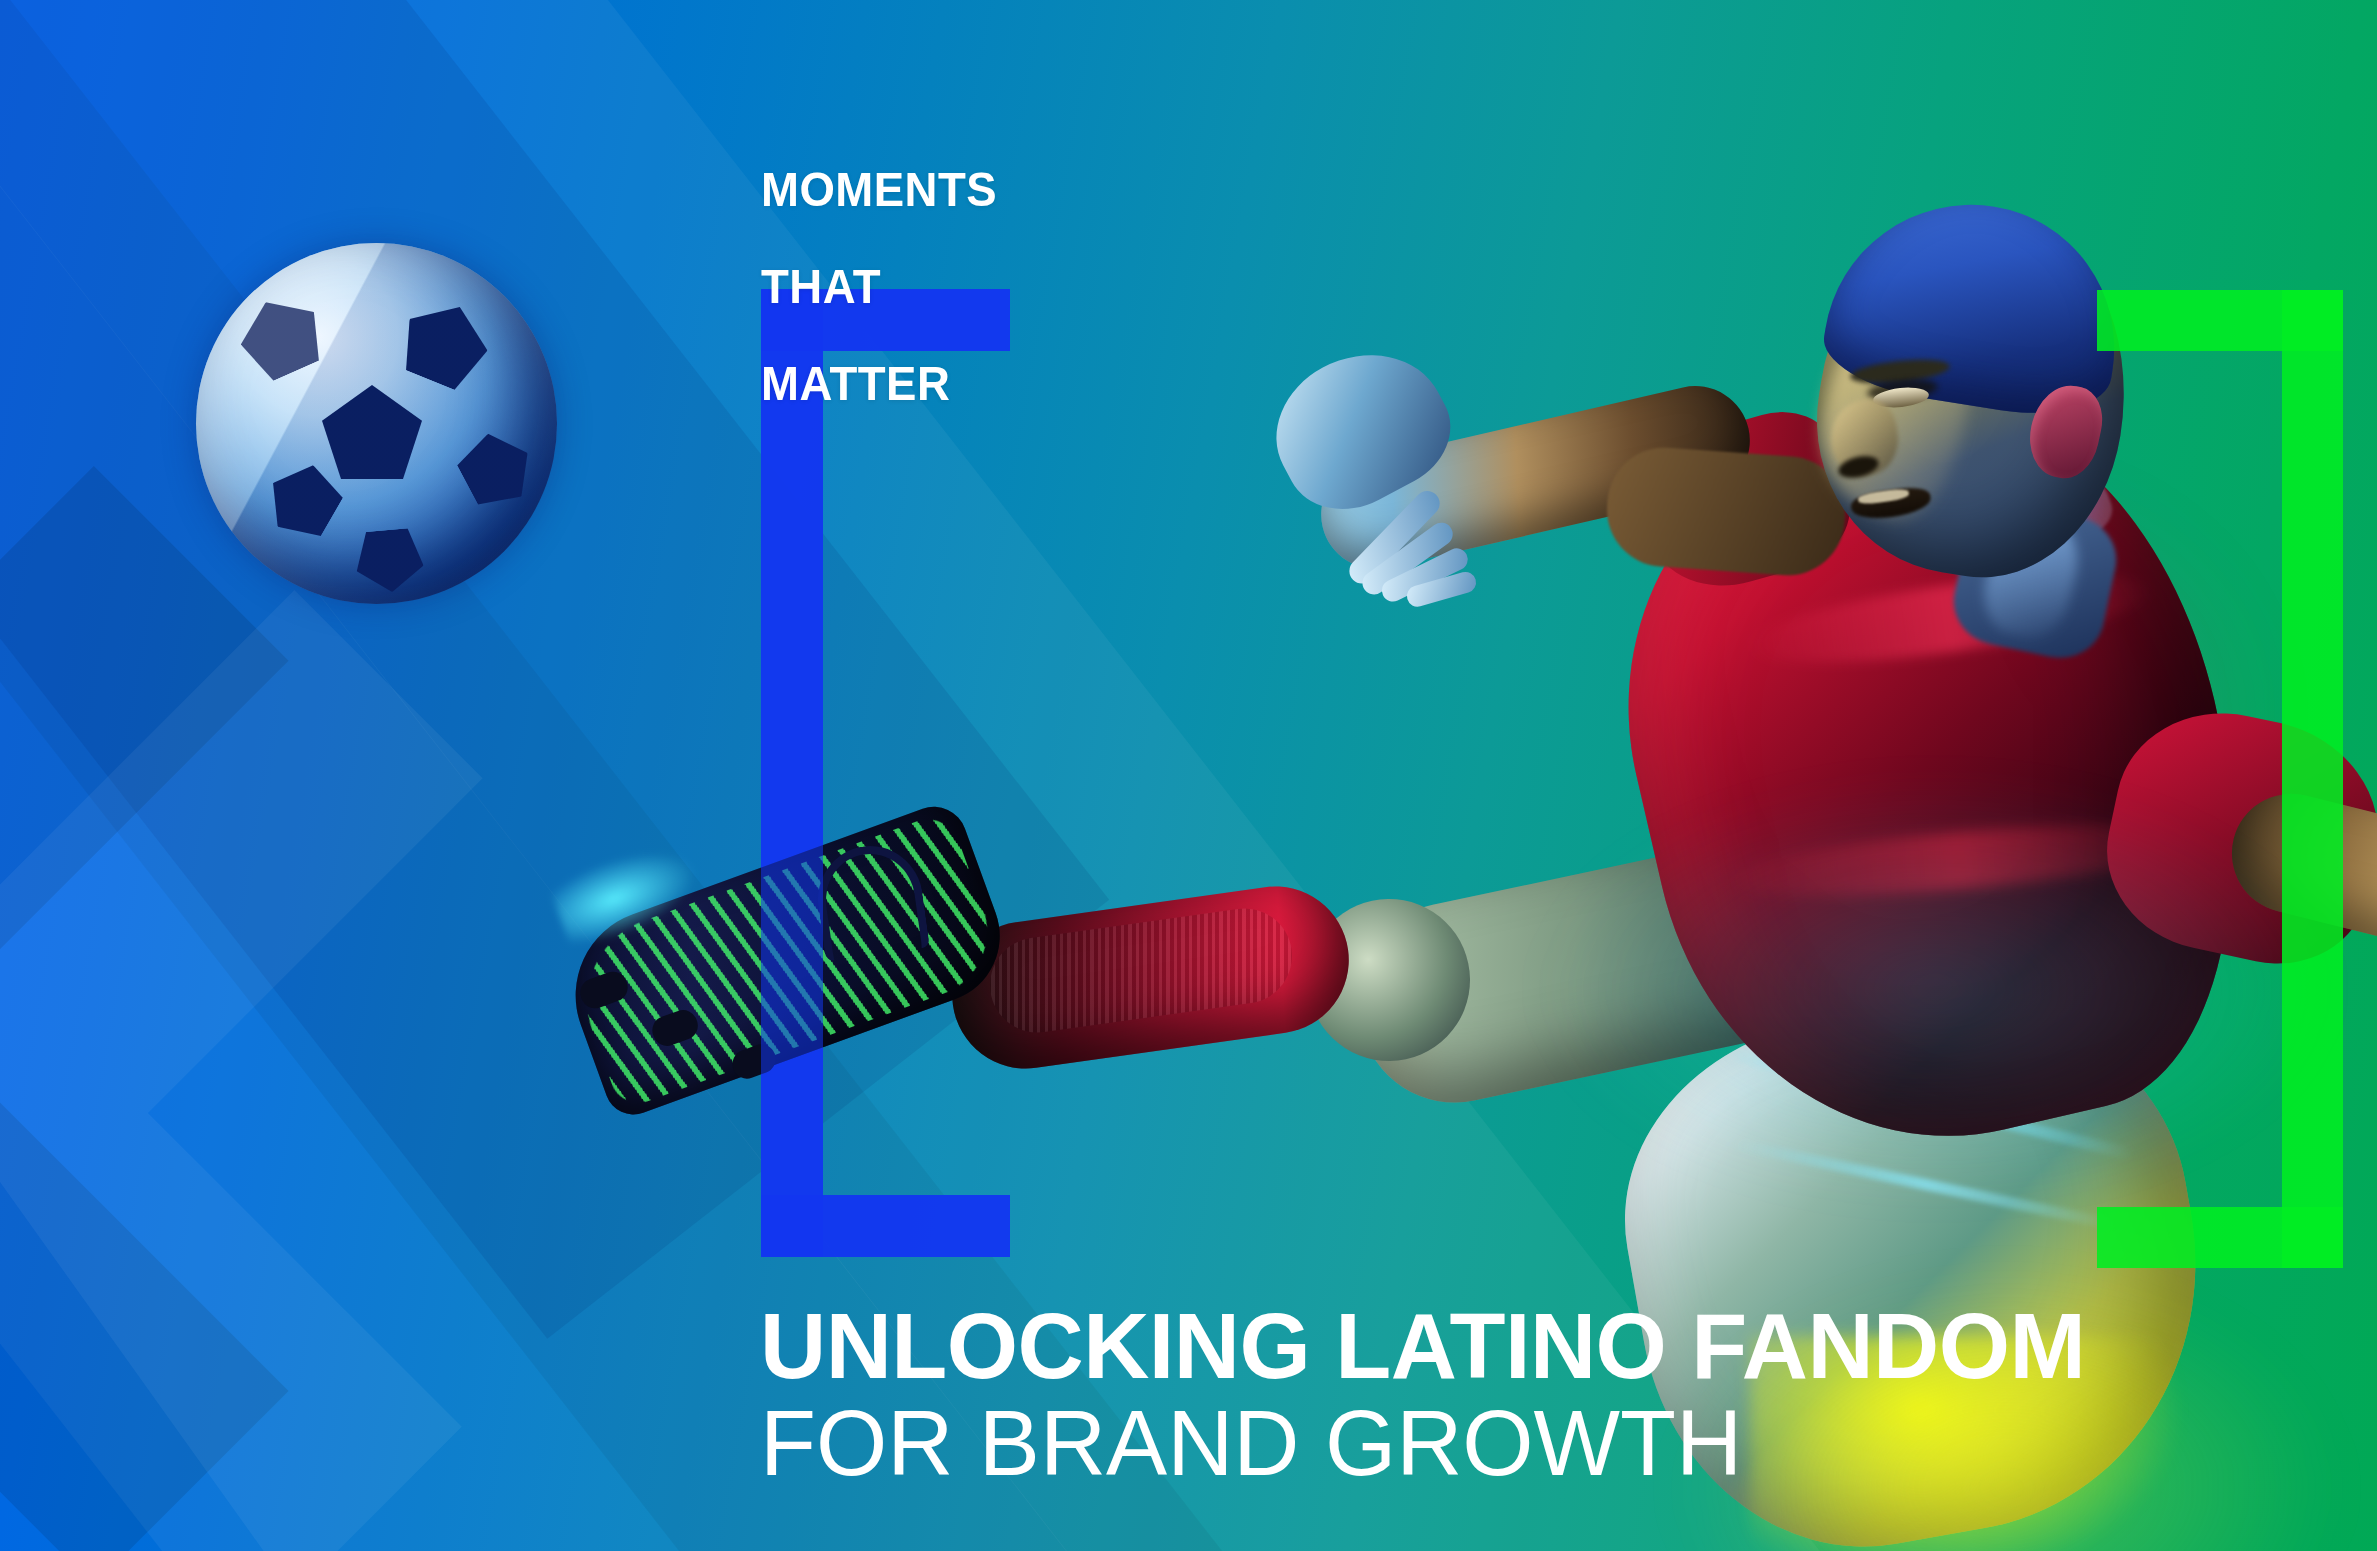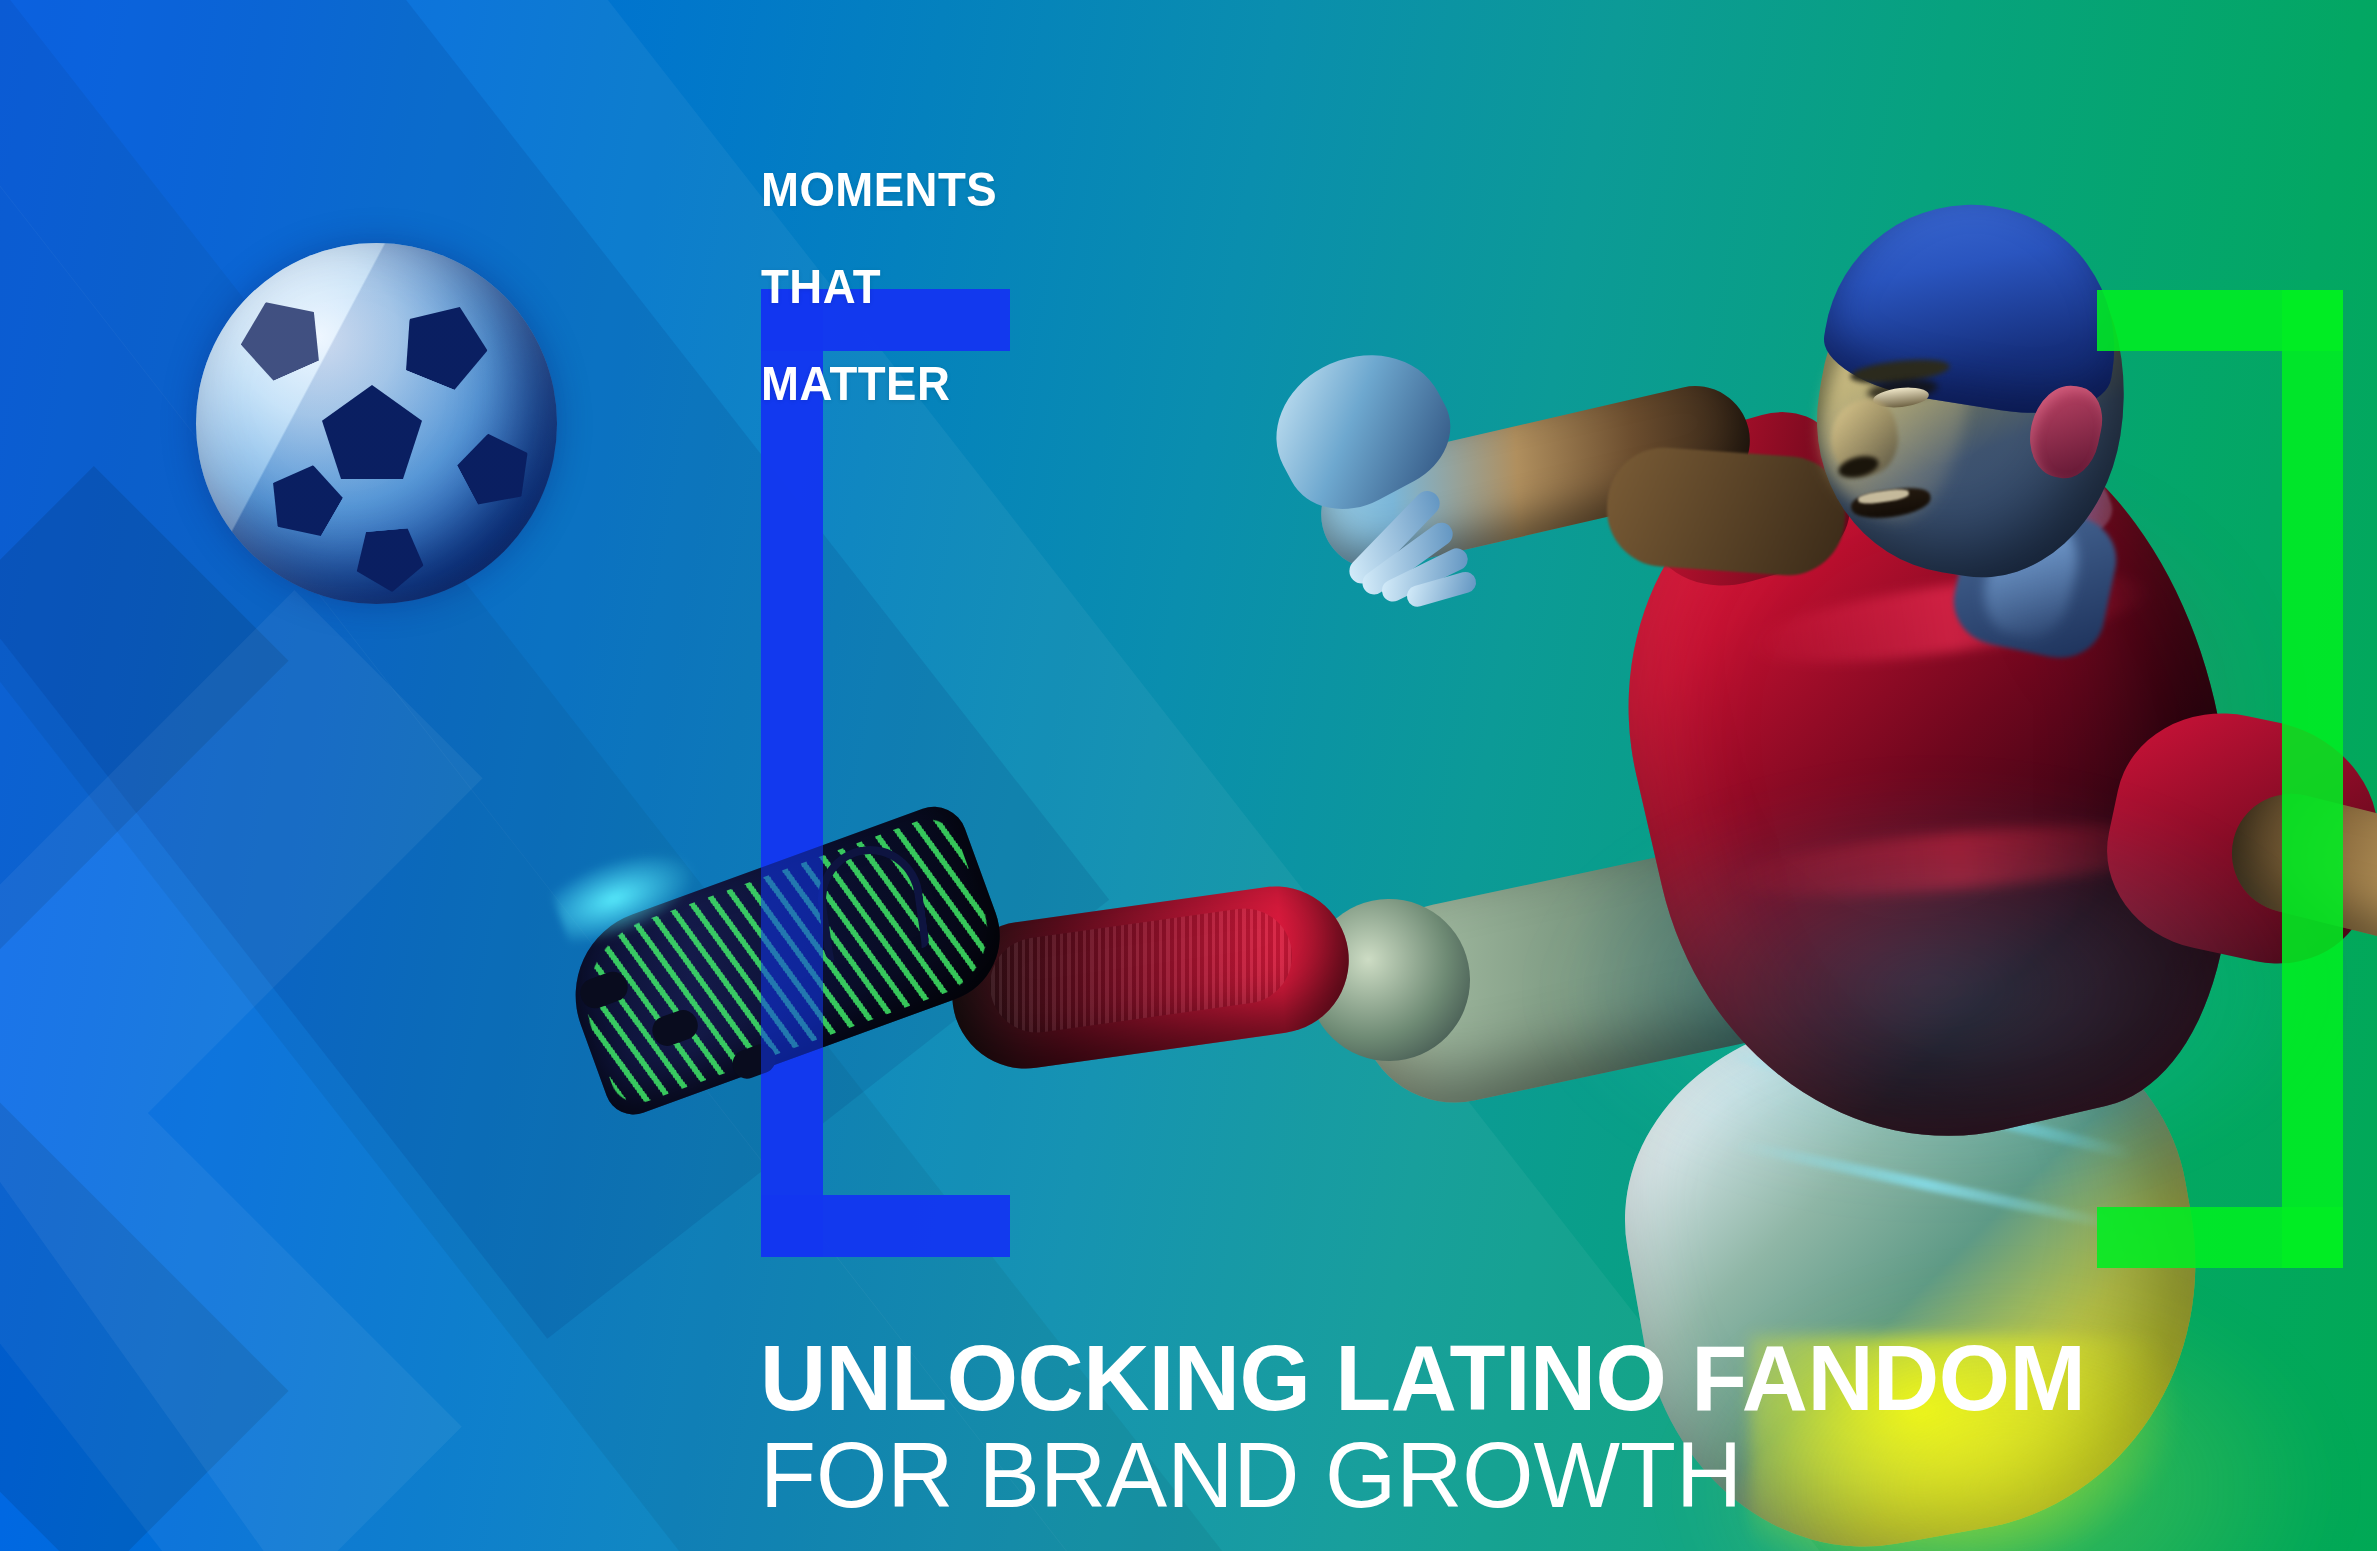--- a/index.html
+++ b/index.html
@@ -375,21 +375,21 @@
     font-size:49px;
     line-height:.99;
     letter-spacing:0.5px;
     transform:scaleX(.93);
     transform-origin:left top;
     white-space:pre-line;
     text-shadow:0 1px 4.8px rgba(0,0,0,.10);
   }
 
   #headline{
-    position:absolute; left:760px; top:1332px;
+    position:absolute; left:760px; top:1300px;
     color:#fff;
   }
   #headline .l1{
     display:block;
     font-size:93px;
     font-weight:700;
     line-height:1.0;
     letter-spacing:-0.5px;
     transform:scaleX(.985);
     transform-origin:left top;

